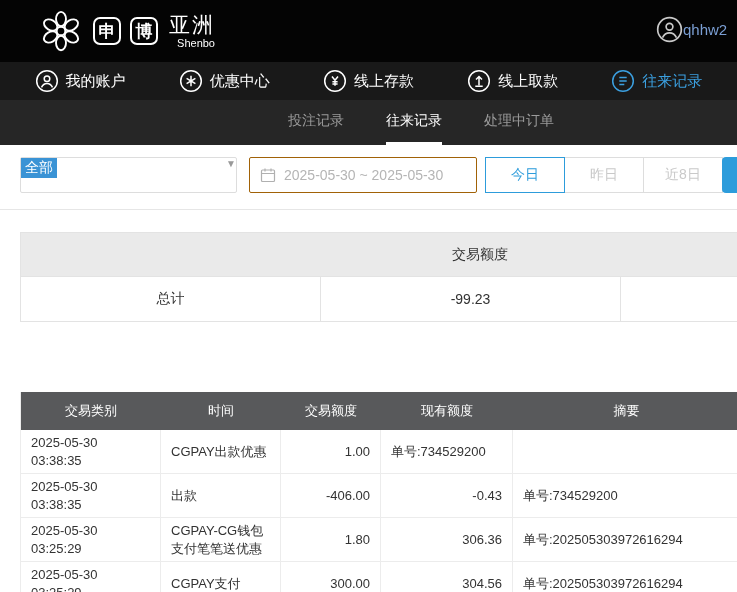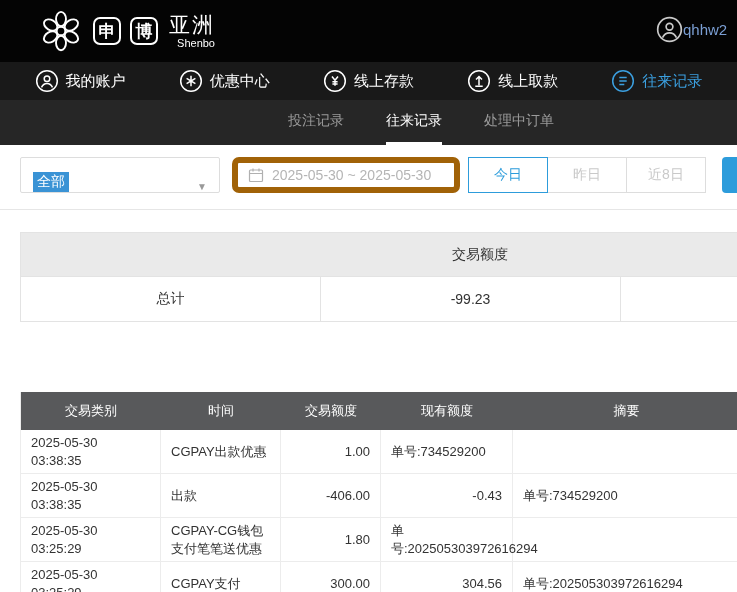--- a/index.html
+++ b/index.html
@@ -32,26 +32,26 @@
   
   .subnav{height:45px;background:#262626;display:flex;justify-content:center;
     gap:42px;padding-left:105px}
   .tab{color:#9b9b9b;font-size:14px;display:flex;align-items:center;
     height:100%;border-bottom:3px solid transparent;cursor:pointer}
   .tab.active{color:#fff;border-bottom-color:#fff}
 
   
   .filters{display:flex;align-items:center;margin:12px 0 0 20px;height:36px;
     position:relative}
-  .select{width:200px;height:36px;border:1px solid #ddd;border-radius:2px;
-    display:flex;align-items:flex-end;justify-content:space-between;
-    padding:0 12px;font-size:14px;cursor:pointer;background:#fff}
+  .select{width:217px;height:36px;border:1px solid #ddd;border-radius:2px;
+    display:flex;align-items:flex-start;justify-content:space-between;
+    padding:0 0;font-size:14px;cursor:pointer;background:#fff}
   .select .val{background:#3a93d5;color:#fff;padding:1px 4px}
   .select .caret{color:#999;font-size:10px}
-  .datebox{width:228px;height:36px;border:6px solid #a16207;border-radius:7px;
+  .datebox{width:228px;height:36px;border:1px solid #a16207;border-radius:2px;
     display:flex;align-items:center;gap:8px;padding:0 10px;margin-left:12px;
     color:#b5b5b5;font-size:14px;cursor:pointer;background:#fff}
   .qbtn{height:36px;width:80px;border:1px solid #ddd;background:#fff;
     color:#c9c9c9;font-size:14px;cursor:pointer;
     font-family:"Liberation Sans",sans-serif}
   .qbtn:first-of-type{margin-left:8px}
   .qbtn + .qbtn{margin-left:-1px}
   .qbtn.active{border-color:#2d9cdb;color:#2d9cdb;position:relative;z-index:1}
   .search-btn{position:absolute;left:702px;top:0;width:48px;height:36px;
     background:#2d9cdb;border:none;border-radius:4px;cursor:pointer}
@@ -222,20 +222,21 @@
     <div class="c-type">出款</div>
     <div class="c-amount">-406.00</div>
     <div class="c-balance">-0.43</div>
     <div class="c-summary">单号:734529200</div>
   </div>
 
   <div class="drow">
     <div class="c-time">2025-05-30 03:25:29</div>
     <div class="c-type">CGPAY-CG钱包支付笔笔送优惠</div>
     <div class="c-amount">1.80</div>
+    <div class="c-balance">306.36</div>
     <div class="c-summary">单号:202505303972616294</div>
   </div>
 
   <div class="drow">
     <div class="c-time">2025-05-30 03:25:29</div>
     <div class="c-type">CGPAY支付</div>
     <div class="c-amount">300.00</div>
     <div class="c-balance">304.56</div>
     <div class="c-summary">单号:202505303972616294</div>
   </div>

